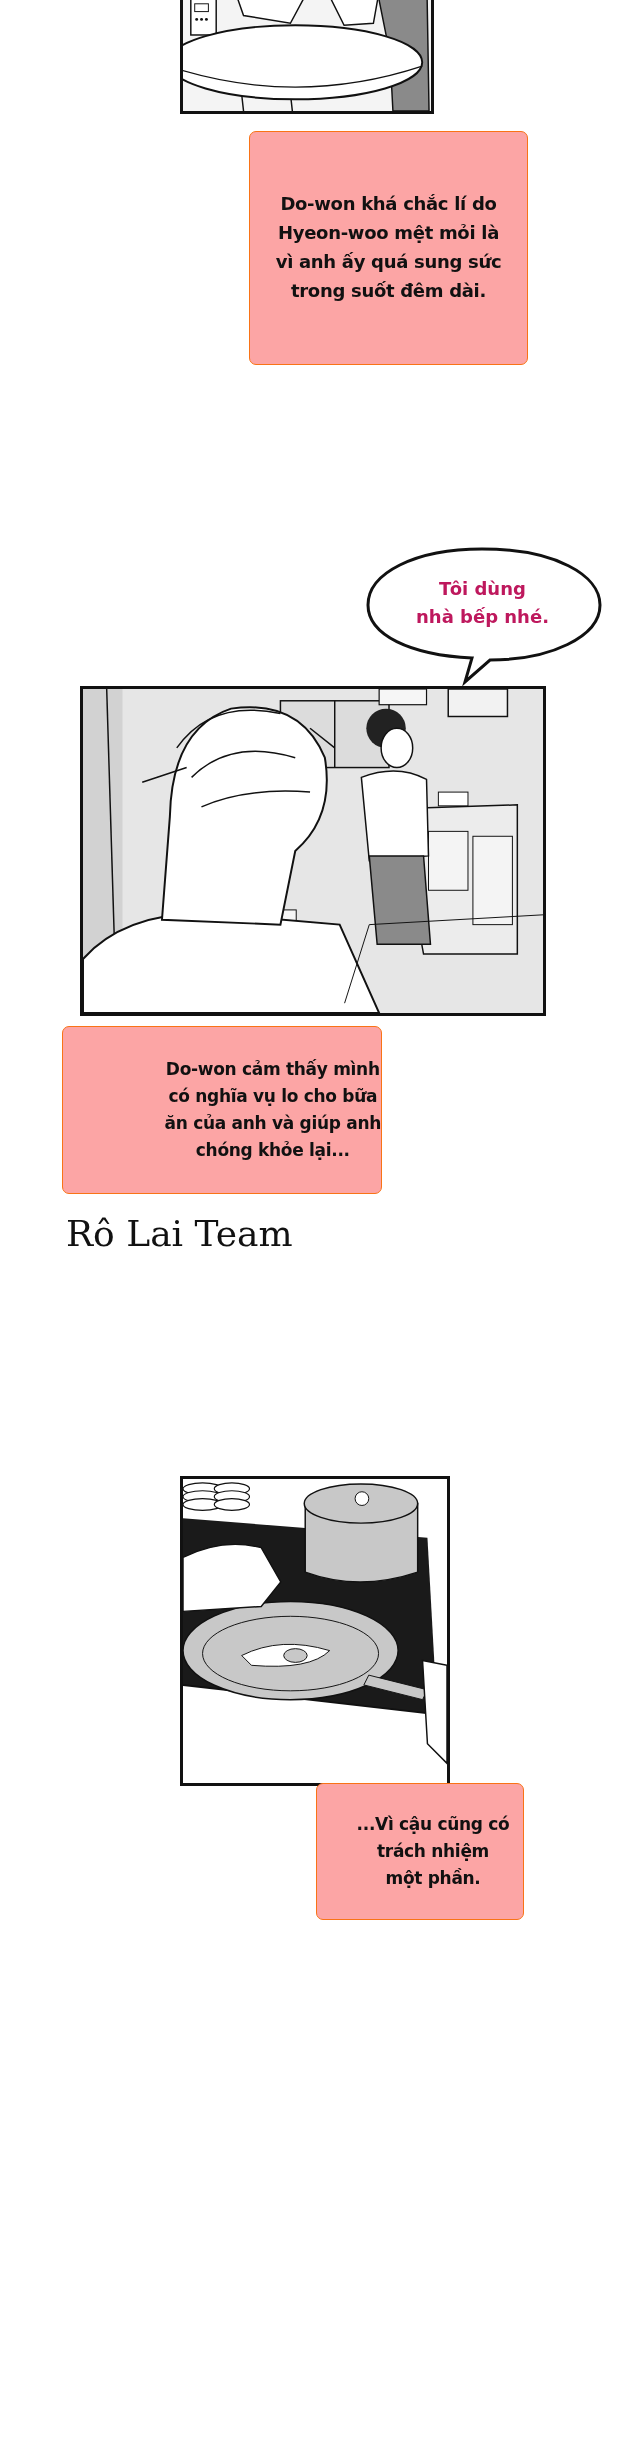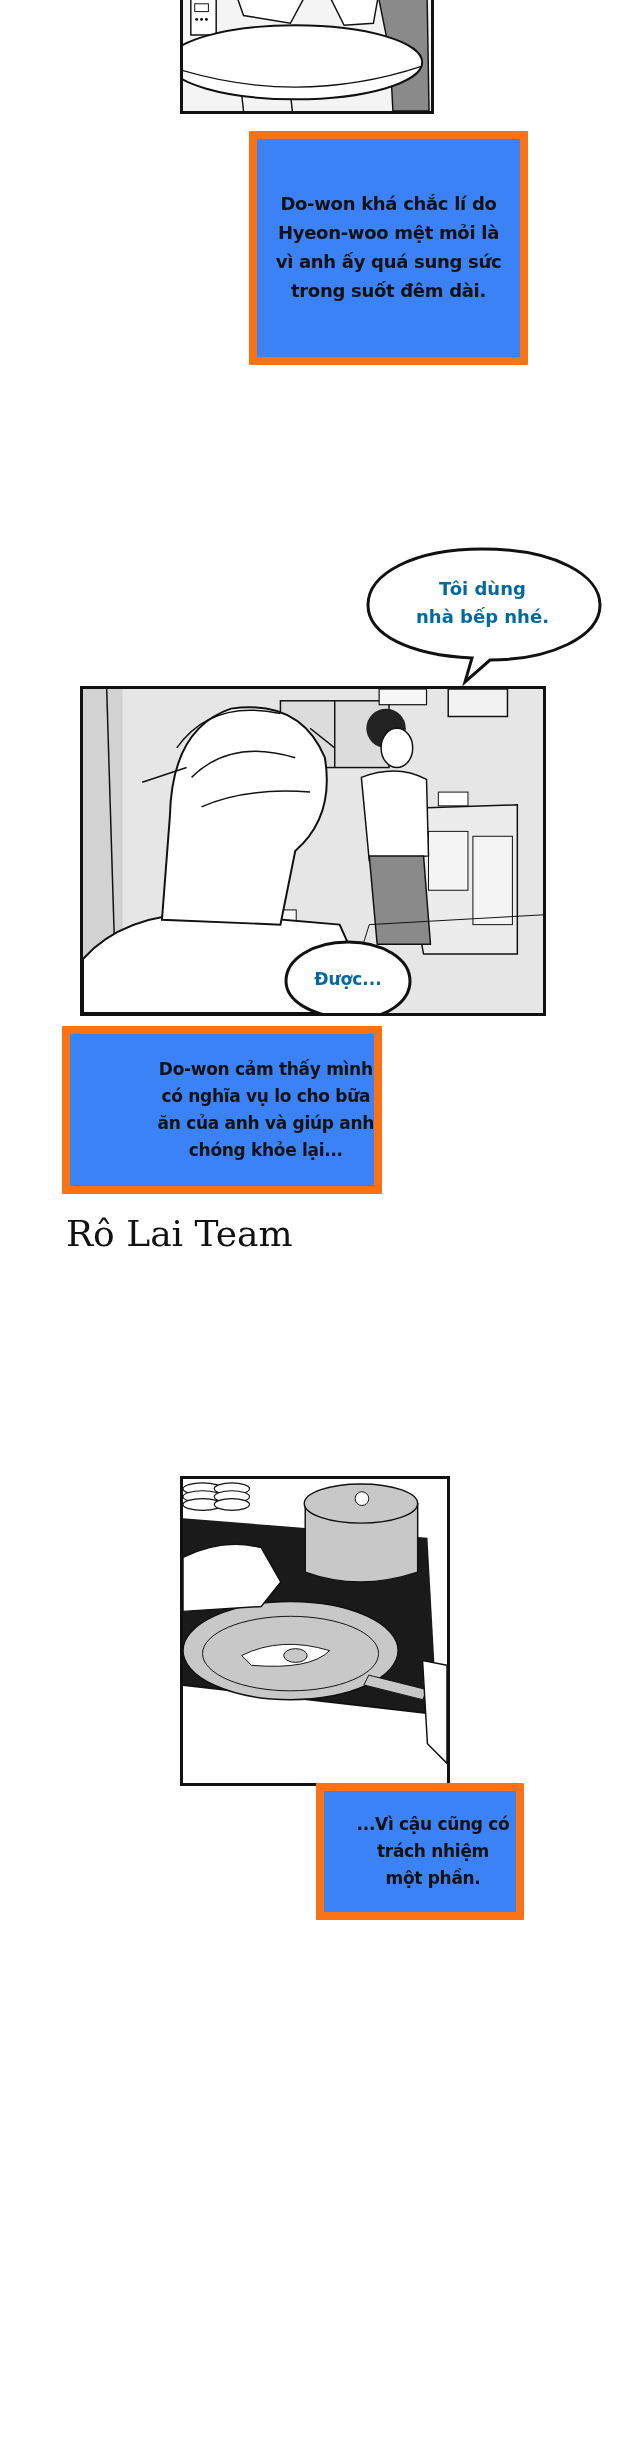--- a/index.html
+++ b/index.html
@@ -1,26 +1,26 @@
 <!DOCTYPE html>
 <html><head>
   <meta charset="utf-8">
   <style>
     html, body { margin:0; padding:0; background:#ffffff; }
     body { width:626px; height:2447px; position:relative; overflow:hidden;
       font-family:"DejaVu Sans", sans-serif; }
     .panel { position:absolute; border:3px solid #111; box-sizing:border-box; overflow:hidden; background:#f2f2f2; }
-    .caption { position:absolute; background:#3b82f6; border:8px solid #f97316; border-radius:1px; box-sizing:border-box;
+    .caption { position:absolute; background:#fca5a5; border:1px solid #f97316; border-radius:7px; box-sizing:border-box;
       display:flex; align-items:center; justify-content:center; text-align:center;
       font-family:"DejaVu Sans", sans-serif; font-weight:bold; color:#111; letter-spacing:-0.3px; }
     .caption .txt { white-space:pre-line; line-height:1.6; }
     .bubble { position:absolute; }
     .bubble svg { position:absolute; left:0; top:0; overflow:visible; }
     .bubble .txt { position:absolute; left:0; right:0; text-align:center; white-space:pre-line;
-      font-family:"DejaVu Sans", sans-serif; font-weight:bold; color:#0369a1; line-height:1.55; }
+      font-family:"DejaVu Sans", sans-serif; font-weight:bold; color:#be185d; line-height:1.55; }
     .credit { position:absolute; font-family:"DejaVu Serif", serif; font-size:36px; color:#111; }
     .art { position:absolute; left:0; top:0; width:100%; height:100%; }
   </style>
 </head>
 <body>
 
 <div class="panel" style="left:180px; top:-4px; width:254px; height:118px; border-top:none;">
   <svg class="art" viewBox="0 0 254 118" preserveAspectRatio="none">
     <rect x="0" y="0" width="254" height="118" fill="#f4f4f4"></rect>
     <rect x="8" y="0" width="26" height="40" fill="#fff" stroke="#111" stroke-width="1.5"></rect>
@@ -69,26 +69,20 @@
     <rect x="200" y="225" width="16" height="26" fill="#f6f6f6" stroke="#111"></rect>
     <circle cx="307" cy="40" r="20" fill="#222"></circle>
     <ellipse cx="318" cy="60" rx="16" ry="20" fill="#fff" stroke="#111" stroke-width="1.5"></ellipse>
     <path d="M282 90 Q318 76 348 92 L350 170 L290 175 Z" fill="#fff" stroke="#111" stroke-width="1.5"></path>
     <path d="M290 170 L345 170 L352 260 L298 260 Z" fill="#8a8a8a" stroke="#111" stroke-width="1.5"></path>
     <path d="M0 330 L0 275 Q40 230 120 228 L260 240 L300 330 Z" fill="#fff" stroke="#111" stroke-width="2"></path>
     <path d="M80 235 L88 130 Q90 40 150 20 Q220 10 245 70 Q255 130 215 165 L200 240 Z" fill="#fff" stroke="#111" stroke-width="2"></path>
     <path d="M95 60 Q130 10 200 25 M110 90 Q150 50 215 70 M120 120 Q165 100 230 105 M60 95 L105 80 M230 40 L255 60" fill="none" stroke="#111" stroke-width="1.5"></path>
     <path d="M265 320 L290 240 L466 230" fill="none" stroke="#111" stroke-width="1"></path>
   </svg>
-  <div class="bubble" style="left:200px; top:250px; width:130px; height:85px;">
-    <svg width="130" height="85">
-      <path d="M65 3 C 100 3, 127 20, 127 42 C 127 63, 103 80, 70 80 L 58 95 L 60 79 C 28 76, 3 62, 3 42 C 3 20, 30 3, 65 3 Z" fill="#fff" stroke="#111" stroke-width="3"></path>
-    </svg>
-    <div class="txt" style="top:27px; font-size:17px;">Được...</div>
-  </div>
 </div>
 
 <div class="caption" style="left:62px; top:1026px; width:320px; height:168px;justify-content:flex-end;">
   <div class="txt" style="font-size:17px;">Do-won cảm thấy mình
 có nghĩa vụ lo cho bữa
 ăn của anh và giúp anh
 chóng khỏe lại...</div>
 </div>
 
 <div class="credit" style="left:66px; top:1213px;">Rô Lai Team</div>

